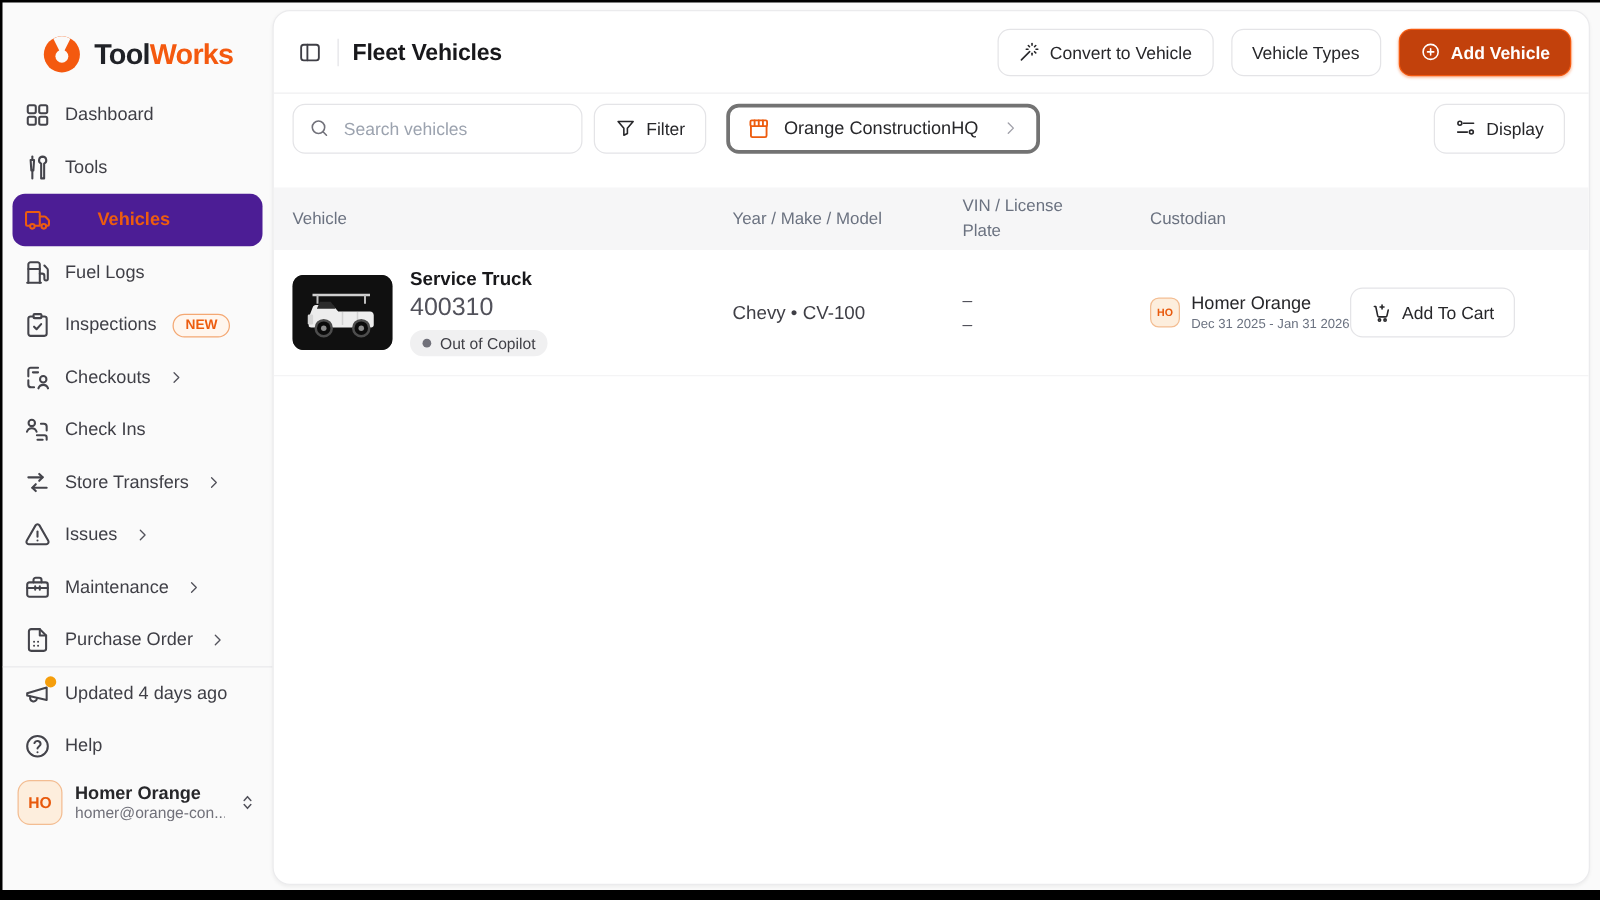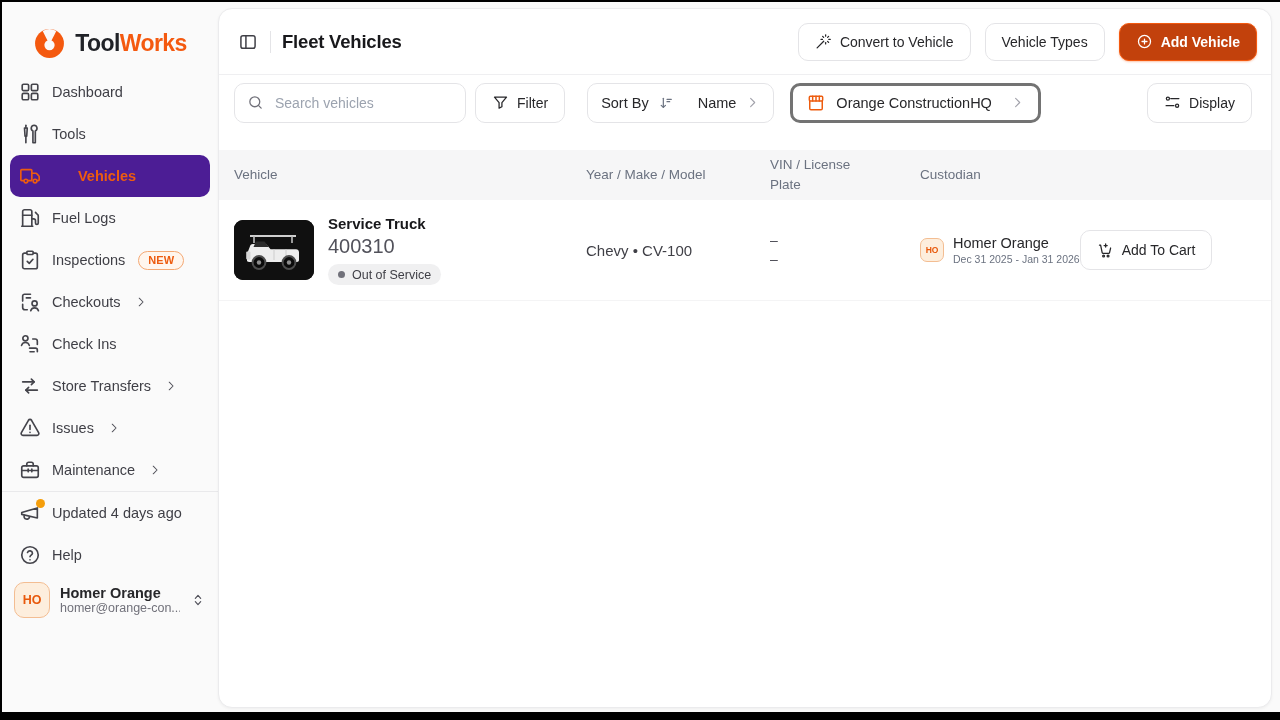--- a/index.html
+++ b/index.html
@@ -219,20 +219,35 @@
         <div class="nav-item">
           <span class="nav-icon">
             <svg viewBox="0 0 24 24" fill="none" stroke="currentColor" stroke-width="1.8" stroke-linecap="round" stroke-linejoin="round">
               <rect x="3" y="7.5" width="18" height="12.5" rx="2"></rect>
               <path d="M8.5 7.5v-2a2 2 0 0 1 2-2h3a2 2 0 0 1 2 2v2"></path>
               <path d="M3 12.5h18"></path>
               <path d="M10 11v3M14 11v3"></path>
             </svg>
           </span>
           <span class="nav-label">Maintenance</span>
+          <span class="nav-chevron">
+            <svg viewBox="0 0 24 24" fill="none" stroke="currentColor" stroke-width="1.8" stroke-linecap="round" stroke-linejoin="round">
+              <path d="m9 5.5 6.5 6.5L9 18.5"></path>
+            </svg>
+          </span>
+        </div>
+        <div class="nav-item">
+          <span class="nav-icon">
+            <svg viewBox="0 0 24 24" fill="none" stroke="currentColor" stroke-width="1.8" stroke-linecap="round" stroke-linejoin="round">
+              <path d="M14 2.5H6.5a2 2 0 0 0-2 2v15a2 2 0 0 0 2 2h11a2 2 0 0 0 2-2V8z"></path>
+              <path d="M14 2.5V8h5.5"></path>
+              <path d="M9 13.5h.01M12.5 13.5h.01M9 17h.01M12.5 17h.01"></path>
+            </svg>
+          </span>
+          <span class="nav-label">Purchase Order</span>
           <span class="nav-chevron">
             <svg viewBox="0 0 24 24" fill="none" stroke="currentColor" stroke-width="1.8" stroke-linecap="round" stroke-linejoin="round">
               <path d="m9 5.5 6.5 6.5L9 18.5"></path>
             </svg>
           </span>
         </div>
       </div>
     <div class="sidebar-divider"></div>
     <div id="footer-nav">
         <div class="nav-item">
@@ -327,37 +342,20 @@
         <input type="text" placeholder="Search vehicles" style="">
       </div>
       <button class="btn filter-btn">
         <span style="display:flex">
             <svg viewBox="0 0 24 24" fill="none" stroke="currentColor" stroke-width="1.8" stroke-linecap="round" stroke-linejoin="round">
               <path d="M3.5 4.5h17l-6.5 7.6v5.9l-4 2v-7.9z"></path>
             </svg>
           </span>
         <span>Filter</span>
       </button>
-      <div class="sort-box">
-        <span class="sort-label">Sort By</span>
-        <span class="sort-icon">
-            <svg viewBox="0 0 24 24" fill="none" stroke="currentColor" stroke-width="1.8" stroke-linecap="round" stroke-linejoin="round">
-              <path d="M8 5v13.5"></path>
-              <path d="m4.8 15.5 3.2 3 3.2-3"></path>
-              <path d="M13.5 6.5H20"></path>
-              <path d="M13.5 10h4"></path>
-            </svg>
-          </span>
-        <span class="sort-value">Name</span>
-        <span class="chev">
-            <svg viewBox="0 0 24 24" fill="none" stroke="currentColor" stroke-width="1.8" stroke-linecap="round" stroke-linejoin="round">
-              <path d="m9 5.5 6.5 6.5L9 18.5"></path>
-            </svg>
-          </span>
-      </div>
       <div class="store-box">
         <span class="store-icon">
             <svg viewBox="0 0 24 24" fill="none" stroke="currentColor" stroke-width="1.8" stroke-linecap="round" stroke-linejoin="round">
               <path d="M4.5 9.5v9A1.5 1.5 0 0 0 6 20h12a1.5 1.5 0 0 0 1.5-1.5v-9"></path>
               <rect x="4" y="4" width="16" height="5.5" rx="1.2"></rect>
               <path d="M8 4v5.5M12 4v5.5M16 4v5.5"></path>
             </svg>
           </span>
         <span class="store-label">Orange ConstructionHQ</span>
         <span class="chev">
@@ -403,21 +401,21 @@
             <circle cx="25" cy="42.5" r="2.2" fill="#8d8d8d"></circle>
             <circle cx="55" cy="42.5" r="6.4" fill="#0b0b0b" stroke="#4d4d4d" stroke-width="2"></circle>
             <circle cx="55" cy="42.5" r="2.2" fill="#8d8d8d"></circle>
           </svg>
         </div>
         <div>
           <div class="veh-name">Service Truck</div>
           <div class="veh-id">400310</div>
           <span class="status-badge">
             <span class="status-dot"></span>
-            <span>Out of Service</span>
+            <span>Out of Copilot</span>
           </span>
         </div>
       </div>
       <div class="mm-cell">Chevy • CV-100</div>
       <div class="vin-cell">
         <div>–</div>
         <div>–</div>
       </div>
       <div class="cust-cell">
         <div class="cust-left">

